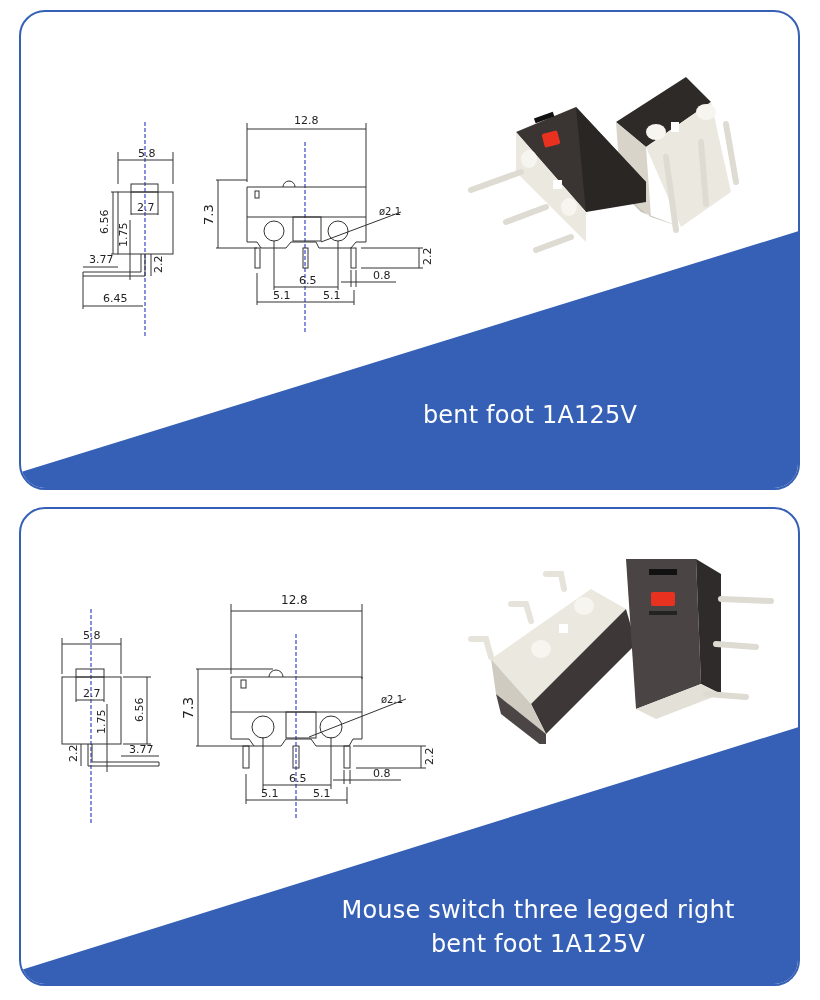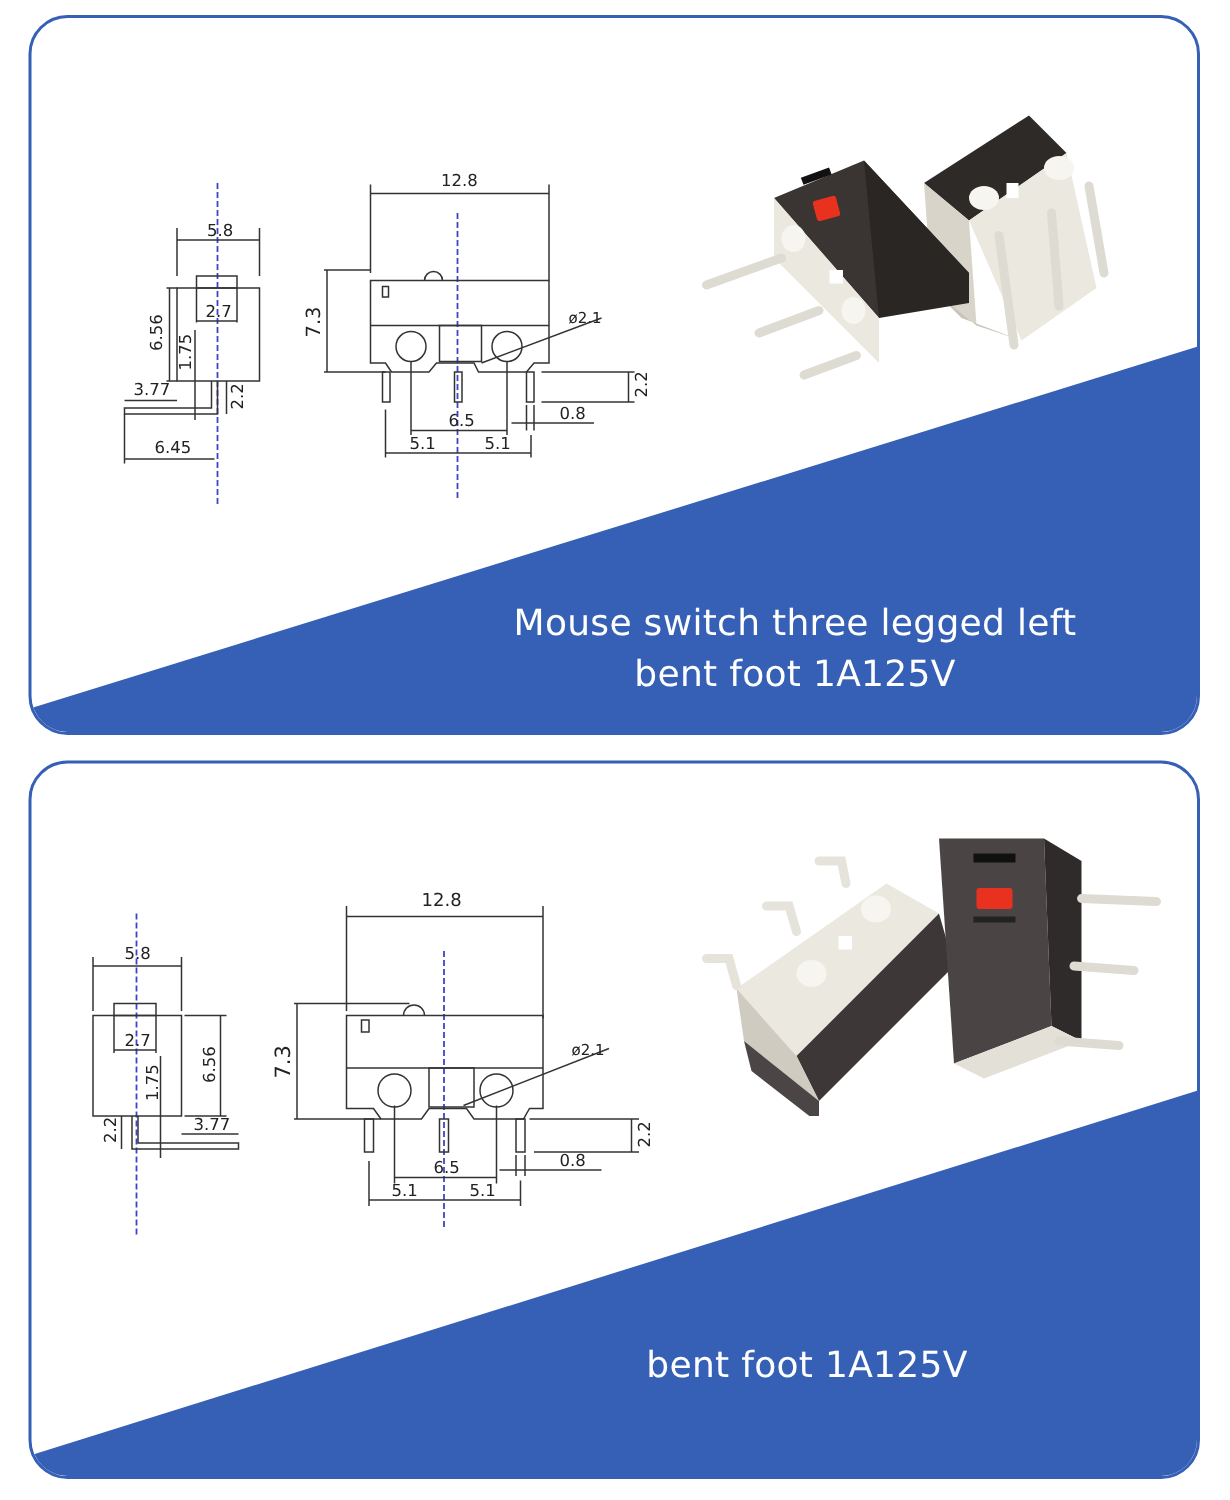--- a/index.html
+++ b/index.html
@@ -140,21 +140,20 @@
     <rect x="73" y="73" width="20" height="5" fill="#111" transform="rotate(-20 83 75)"></rect>
     <ellipse cx="68" cy="117" rx="8" ry="9" fill="#f7f5ef"></ellipse>
     <ellipse cx="108" cy="165" rx="8" ry="9" fill="#f7f5ef"></ellipse>
     <rect x="92" y="138" width="9" height="9" fill="#fff"></rect>
     <line x1="60" y1="130" x2="10" y2="148" stroke="#dedbd2" stroke-width="6" stroke-linecap="round"></line>
     <line x1="85" y1="165" x2="45" y2="180" stroke="#dedbd2" stroke-width="6" stroke-linecap="round"></line>
     <line x1="110" y1="195" x2="75" y2="208" stroke="#dedbd2" stroke-width="6" stroke-linecap="round"></line>
   </svg>
 
   <div class="caption">
-    <div>Mouse switch three legged left</div>
     <div>bent foot  1A125V</div>
   </div>
 </div>
 
 <div class="card" id="card2">
   <svg class="bg-svg" width="781" height="479">
     <polygon points="0,461 781,217 781,479 0,479" fill="#3560b6"></polygon>
   </svg>
 
   <svg class="drawing" style="left:20px;top:85px" width="140" height="235">
@@ -258,15 +257,16 @@
     <polygon points="185,180 250,155 270,165 205,190" fill="#e3e0d7"></polygon>
     <rect x="198" y="40" width="28" height="6" fill="#111"></rect>
     <rect x="200" y="63" width="24" height="14" rx="2" fill="#e8321f"></rect>
     <rect x="198" y="82" width="28" height="4" fill="#222"></rect>
     <line x1="270" y1="70" x2="320" y2="72" stroke="#dedbd2" stroke-width="6" stroke-linecap="round"></line>
     <line x1="265" y1="115" x2="305" y2="118" stroke="#dedbd2" stroke-width="6" stroke-linecap="round"></line>
     <line x1="255" y1="165" x2="295" y2="168" stroke="#dedbd2" stroke-width="6" stroke-linecap="round"></line>
   </svg>
 
   <div class="caption">
+    <div>Mouse switch three legged right</div>
     <div>bent foot 1A125V</div>
   </div>
 </div>
 
 </body></html>

